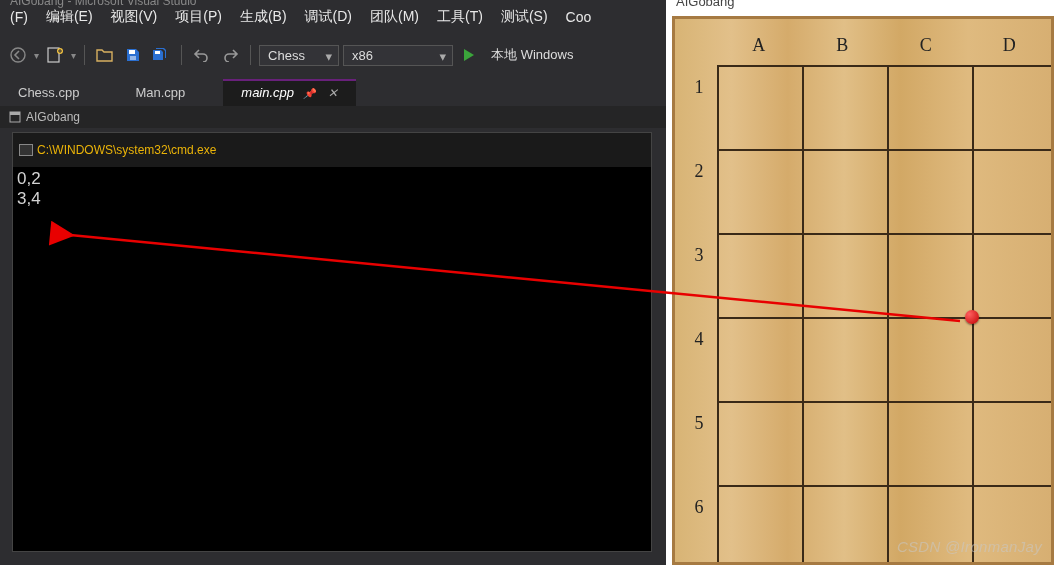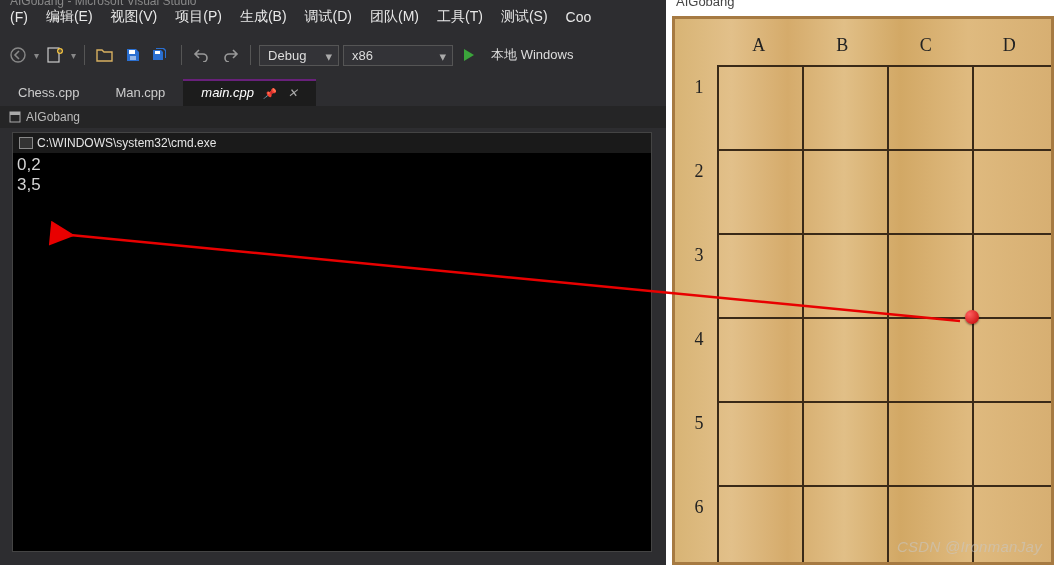--- a/index.html
+++ b/index.html
@@ -7,33 +7,33 @@
 .window-title{font-size:12px;color:#888;padding:0 0 2px 10px;position:absolute;top:-6px;left:0;}
 .menubar{display:flex;gap:6px;padding:4px 4px 8px 4px;font-size:14px;color:#e8e8e8;align-items:center;height:38px;}
 .menubar .menu-item{padding:2px 6px;cursor:pointer;}
 .toolbar{display:flex;gap:4px;padding:2px 6px 8px 6px;align-items:center;height:40px;}
 .toolbar .tbtn{width:24px;height:24px;display:flex;align-items:center;justify-content:center;cursor:pointer;color:#c8c8c8;font-size:13px;}
 .toolbar .sep{width:1px;height:20px;background:#555;margin:0 4px;}
 .toolbar .combo{background:#333337;border:1px solid #555;color:#ddd;font-size:13px;padding:2px 20px 2px 8px;position:relative;cursor:pointer;min-width:80px;}
 .toolbar .combo::after{content:"▾";position:absolute;right:6px;top:3px;color:#aaa;}
 .toolbar .play{color:#3ba53b;font-size:14px;}
 .toolbar .launch-label{color:#ddd;font-size:13px;padding:0 6px;}
-.tabs{display:flex;background:#2d2d30;height:28px;align-items:flex-end;}
+.tabs{display:flex;background:#2d2d30;height:28px;align-items:flex-end;gap:20px;}
 .tab{padding:6px 18px;font-size:13px;color:#ccc;cursor:pointer;background:#2d2d30;}
 .tab.active{background:#1c1c1c;color:#fff;position:relative;font-style:italic;}
 .tab.active::before{content:"";position:absolute;top:0;left:0;right:0;height:2px;background:#68217a;}
 .tab .pin{font-size:10px;color:#888;padding-left:6px;}
 .tab .close{font-size:12px;color:#aaa;padding-left:8px;}
 .context-bar{display:flex;align-items:center;background:#252526;height:22px;padding:0 8px;font-size:12px;color:#bbb;justify-content:space-between;}
 .context-bar .left{display:flex;align-items:center;gap:4px;}
 .context-bar .dropdown-caret{color:#888;}
 .context-bar .right{color:#aaa;}
 .context-bar .icon-svg{width:14px;height:14px;}
 .cmd-window{position:absolute;left:12px;top:132px;width:640px;height:420px;background:#000;border:1px solid #444;}
-.cmd-titlebar{background:#1a1a1a;color:#e5e5e5;font-size:12px;padding:3px 6px;display:flex;align-items:center;gap:4px;}
+.cmd-titlebar{background:#1a1a1a;color:#eab308;font-size:12px;padding:10px 6px;display:flex;align-items:center;gap:4px;}
 .cmd-titlebar .cmd-icon{width:14px;height:12px;background:#333;border:1px solid #888;display:inline-block;}
 .cmd-body{padding:2px 4px;font-family:"NSimSun","SimSun","Courier New",monospace;font-size:17px;color:#d4d4d4;line-height:20px;}
 .cmd-line{white-space:pre;}
 .cmd-line.highlight{position:relative;border:2px solid #e80000;display:inline-block;padding:0 2px;margin-top:-1px;}
 .board-panel{position:absolute;right:0;top:0;width:388px;height:565px;background:#fff;}
 .board-title-top{position:absolute;top:-6px;left:10px;color:#444;font-size:13px;}
 .board{position:absolute;top:16px;left:6px;right:0;bottom:0;background:linear-gradient(90deg,#d8b475 0%,#e2c08a 15%,#d5ab6b 30%,#e1bf87 45%,#d2a865 60%,#dfba7f 78%,#d7af72 100%);border:3px solid #a67a42;overflow:hidden;}
 .col-labels{position:absolute;top:16px;left:42px;right:0;display:flex;}
 .col-label{width:85px;text-align:center;font-size:18px;color:#222;font-family:Georgia,serif;}
 .row-labels{position:absolute;top:58px;left:14px;display:flex;flex-direction:column;gap:62px;}
@@ -104,21 +104,21 @@
     <svg width="18" height="14" viewBox="0 0 18 14">
         <path d="M6 2 L2 6 L6 10 M2 6 h8 a4 4 0 0 1 0 8" stroke="#999" stroke-width="1.6" fill="none"></path>
       </svg>
   </span>
   <span class="tbtn">
     <svg width="18" height="14" viewBox="0 0 18 14">
         <path d="M12 2 L16 6 L12 10 M16 6 h-8 a4 4 0 0 0 0 8" stroke="#999" stroke-width="1.6" fill="none"></path>
       </svg>
   </span>
   <span class="sep"></span>
-  <span class="combo">Debug</span>
+  <span class="combo">Chess</span>
   <span class="combo" style="min-width:110px;">x86</span>
   <span class="tbtn play">
     <svg width="14" height="14" viewBox="0 0 14 14">
         <path d="M2 1 L12 7 L2 13 Z" fill="#3ba53b"></path>
       </svg>
   </span>
   <span class="launch-label">本地 Windows</span>
 </div>
 
 <div class="tabs">
@@ -146,21 +146,21 @@
   </div>
 </div>
 
 <div class="cmd-window">
   <div class="cmd-titlebar">
     <span class="cmd-icon"></span>
     <span>C:\WINDOWS\system32\cmd.exe</span>
   </div>
   <div class="cmd-body">
     <div class="cmd-line">0,2</div>
-    <div class="cmd-line">3,5</div>
+    <div class="cmd-line">3,4</div>
   </div>
 </div>
 
 <div class="board-panel">
   <div class="board-title-top">AIGobang</div>
   <div class="board">
     <div class="col-labels">
       <span class="col-label">A</span>
       <span class="col-label">B</span>
       <span class="col-label">C</span>

